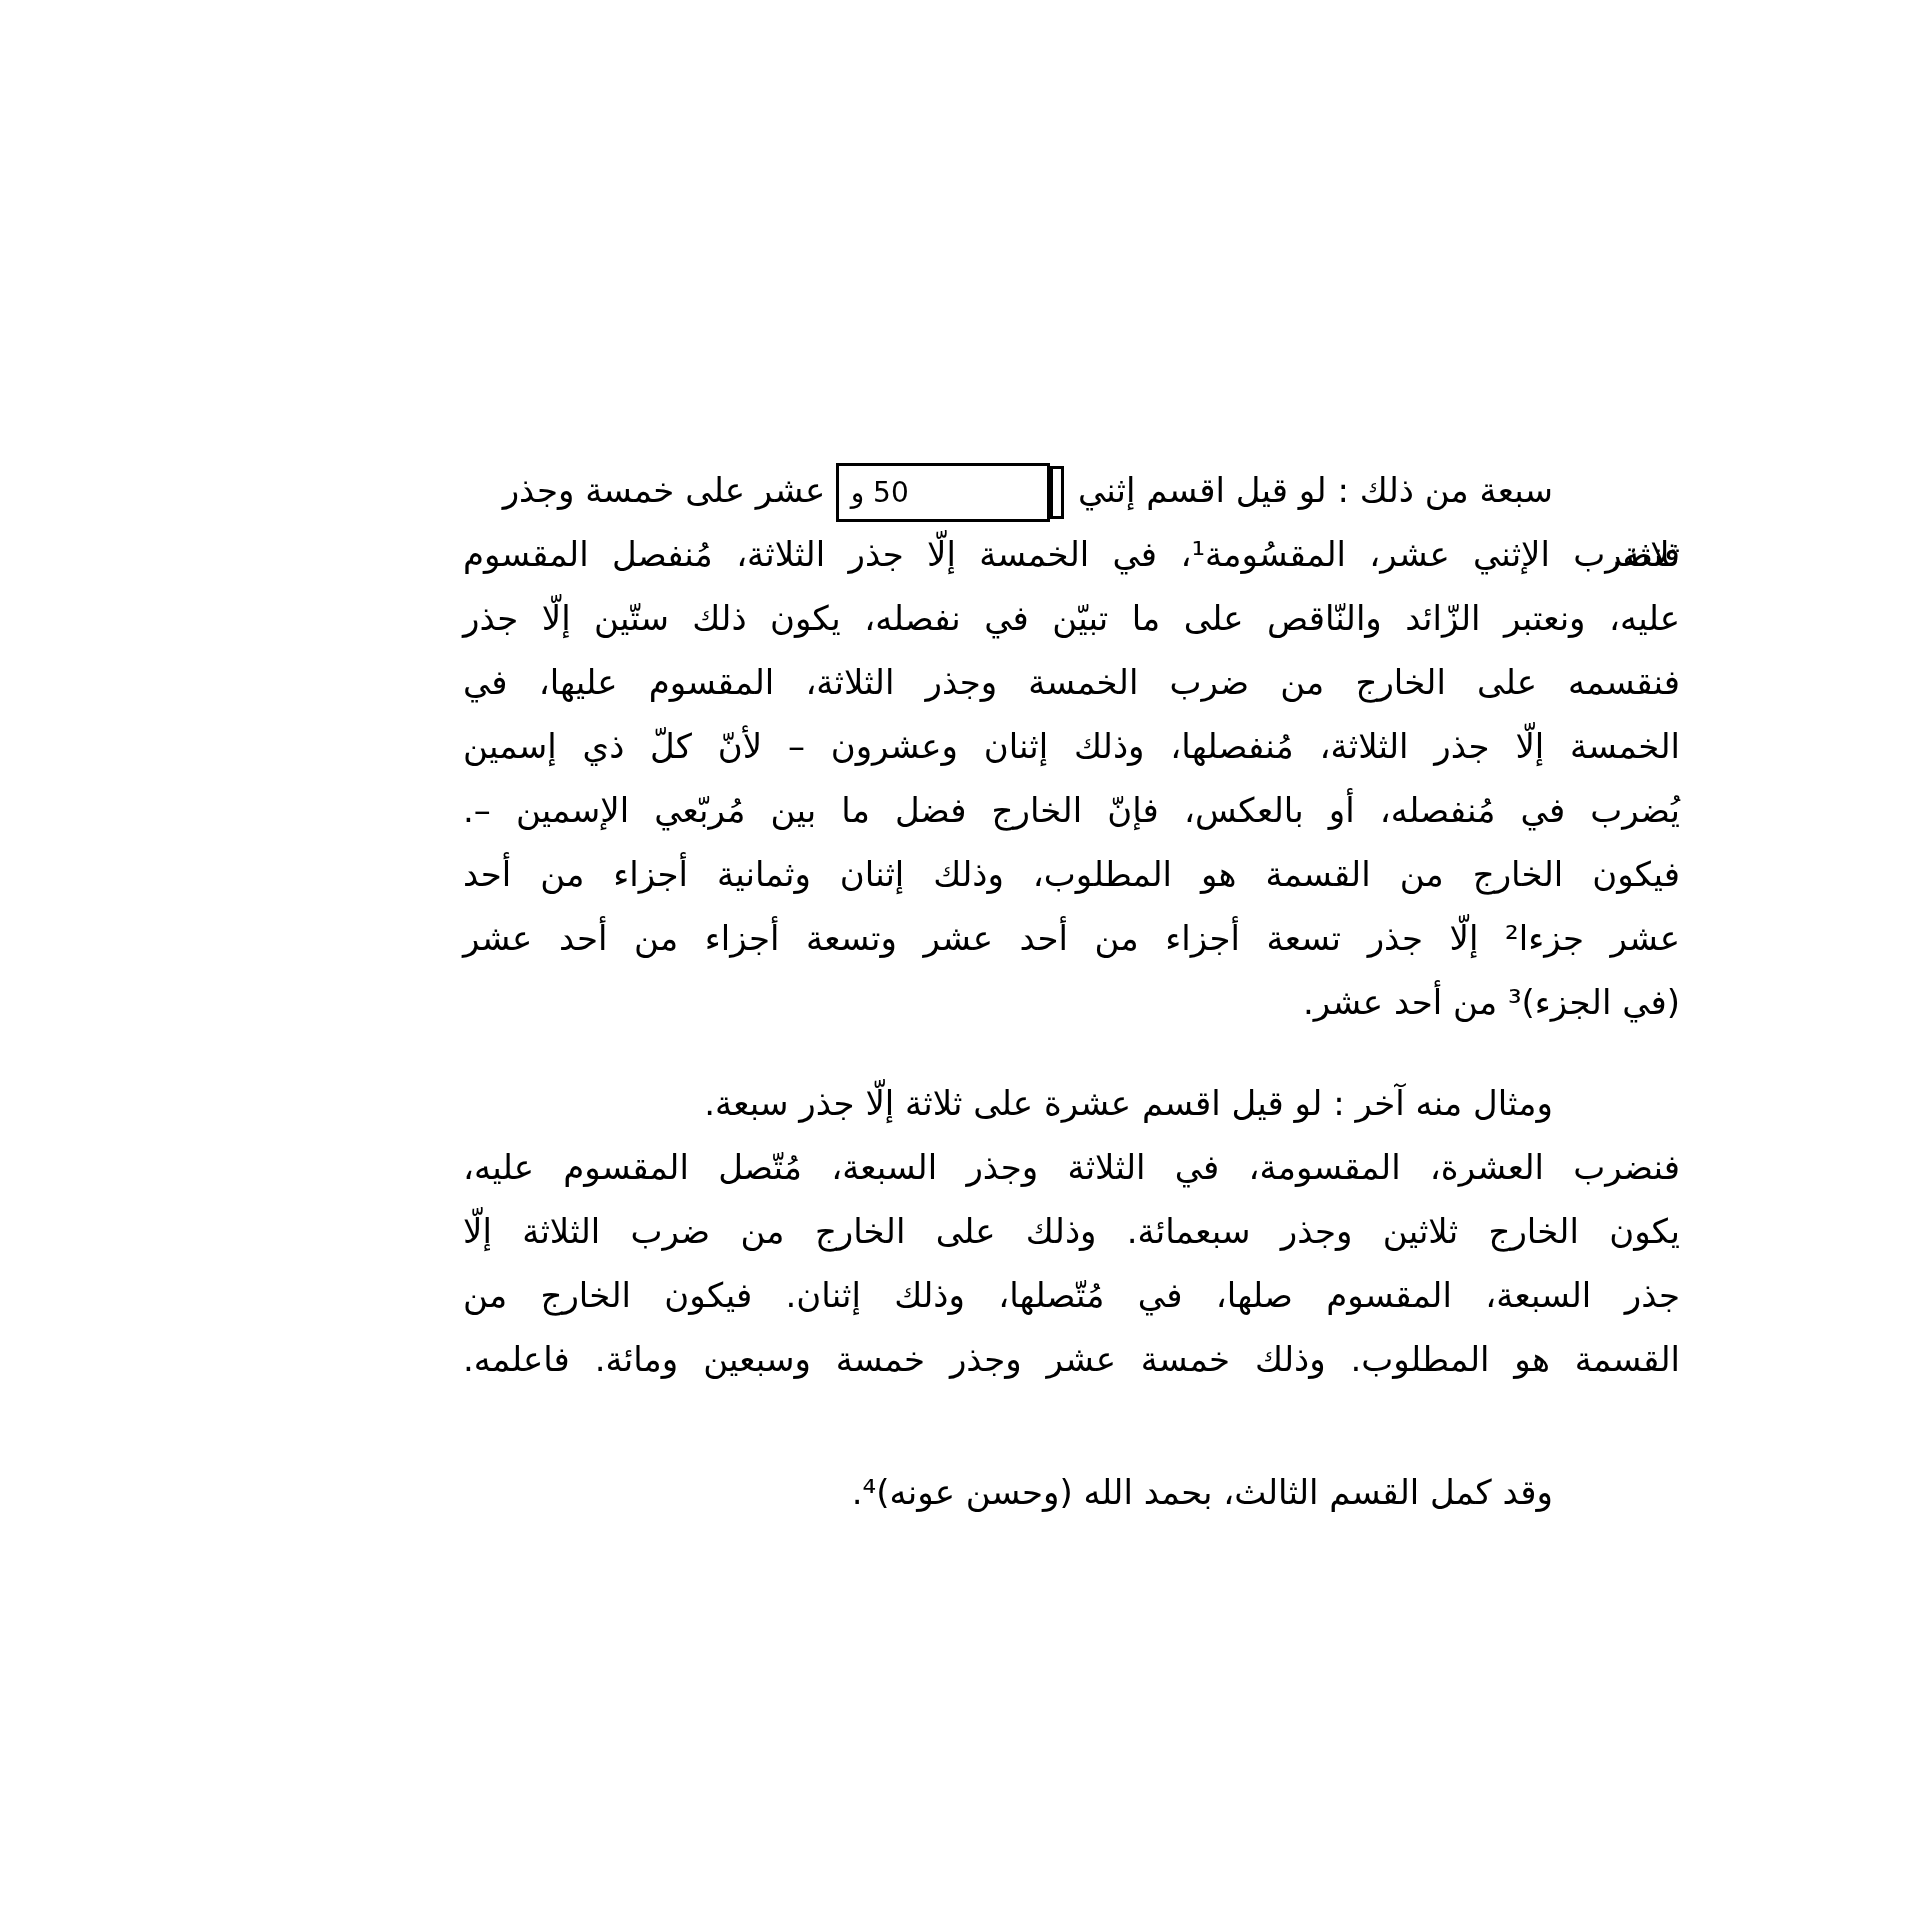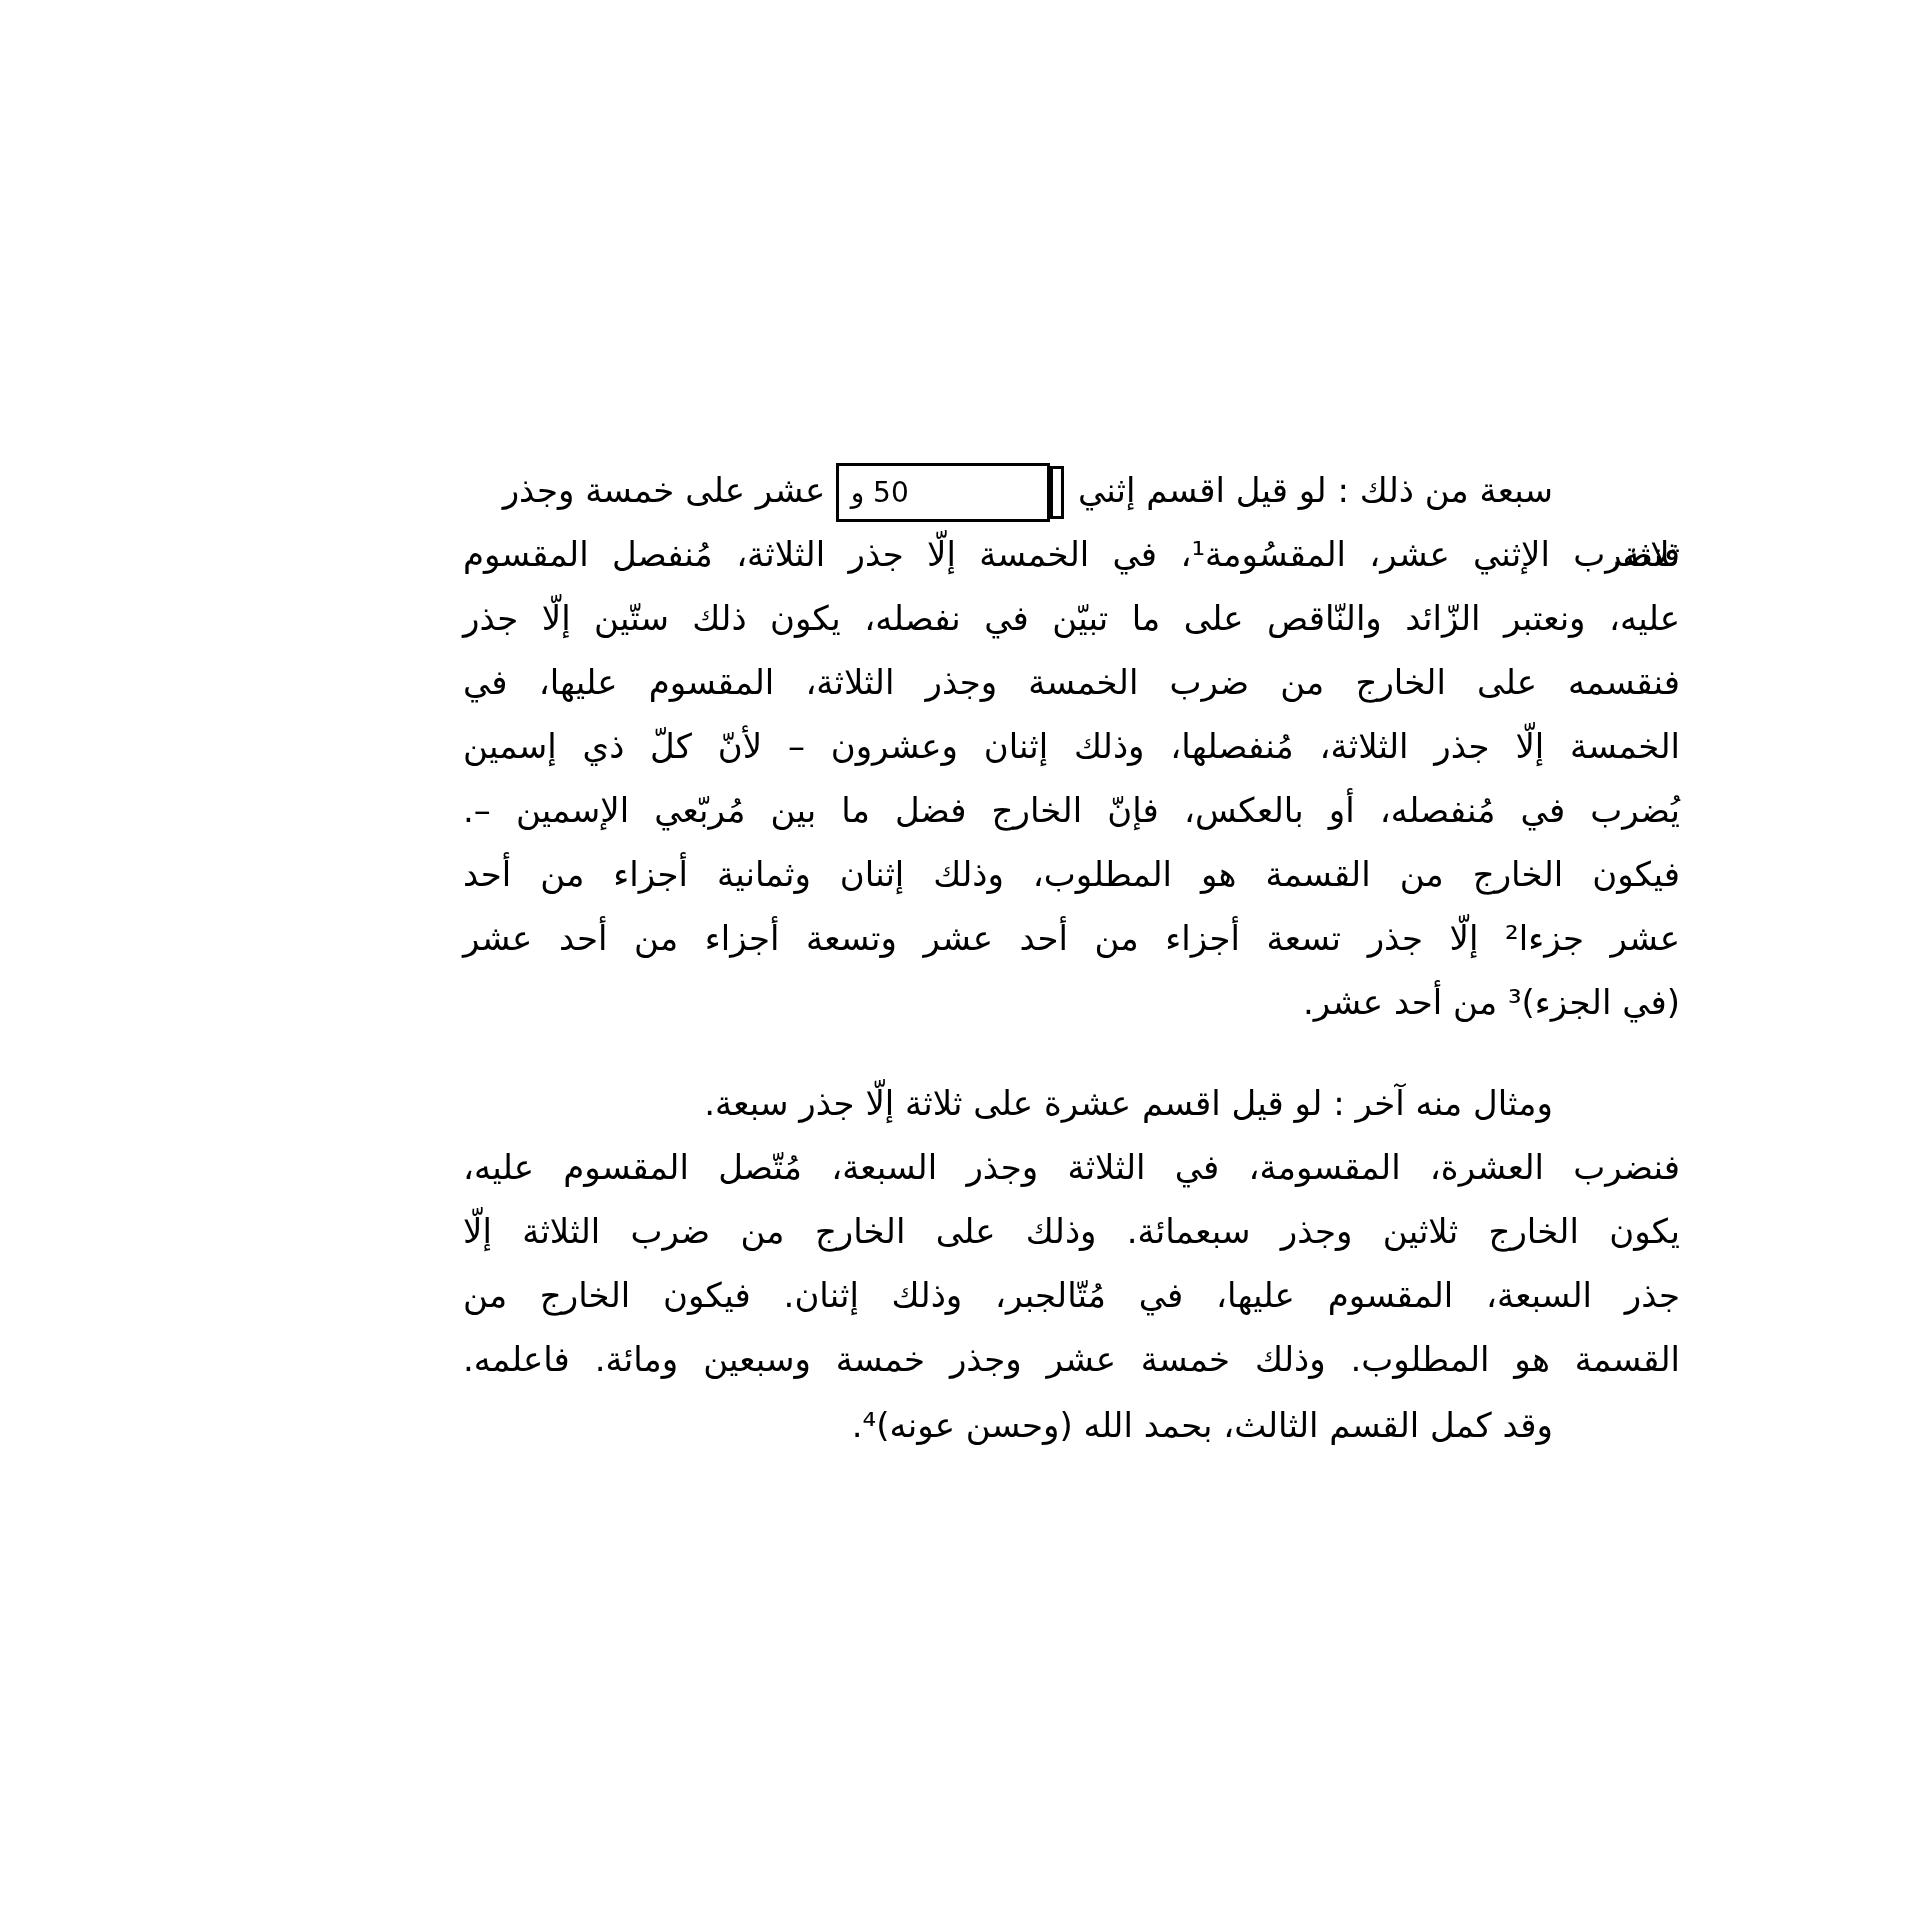--- a/index.html
+++ b/index.html
@@ -58,20 +58,20 @@
   <div class="line">يُضرب في مُنفصله، أو بالعكس، فإنّ الخارج فضل ما بين مُربّعي الإسمين –.</div>
   <div class="line">فيكون الخارج من القسمة هو المطلوب، وذلك إثنان وثمانية أجزاء من أحد</div>
   <div class="line">عشر جزءا² إلّا جذر تسعة أجزاء من أحد عشر وتسعة أجزاء من أحد عشر</div>
   <div class="line natural">(في الجزء)³ من أحد عشر.</div>
 </div>
 
 <div class="abs text-block" style="top:1071px">
   <div class="line natural indent">ومثال منه آخر : لو قيل اقسم عشرة على ثلاثة إلّا جذر سبعة.</div>
   <div class="line">فنضرب العشرة، المقسومة، في الثلاثة وجذر السبعة، مُتّصل المقسوم عليه،</div>
   <div class="line">يكون الخارج ثلاثين وجذر سبعمائة. وذلك على الخارج من ضرب الثلاثة إلّا</div>
-  <div class="line">جذر السبعة، المقسوم عليها، في مُتّالجبر، وذلك إثنان. فيكون الخارج من</div>
+  <div class="line">جذر السبعة، المقسوم صلها، في مُتّصلها، وذلك إثنان. فيكون الخارج من</div>
   <div class="line">القسمة هو المطلوب. وذلك خمسة عشر وجذر خمسة وسبعين ومائة. فاعلمه.</div>
 </div>
 
-<div class="abs text-block" style="top:1393px">
+<div class="abs text-block" style="top:1460px">
   <div class="line natural indent">وقد كمل القسم الثالث، بحمد الله (وحسن عونه)⁴.</div>
 </div>
 
 
 </body></html>

